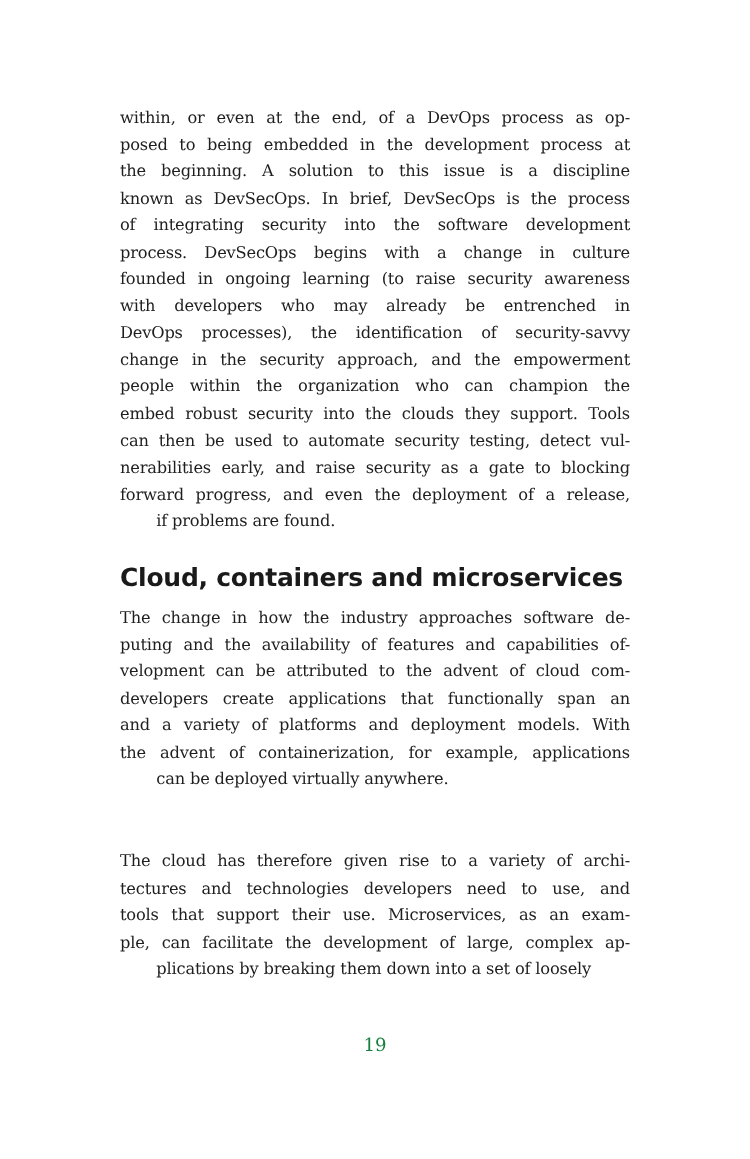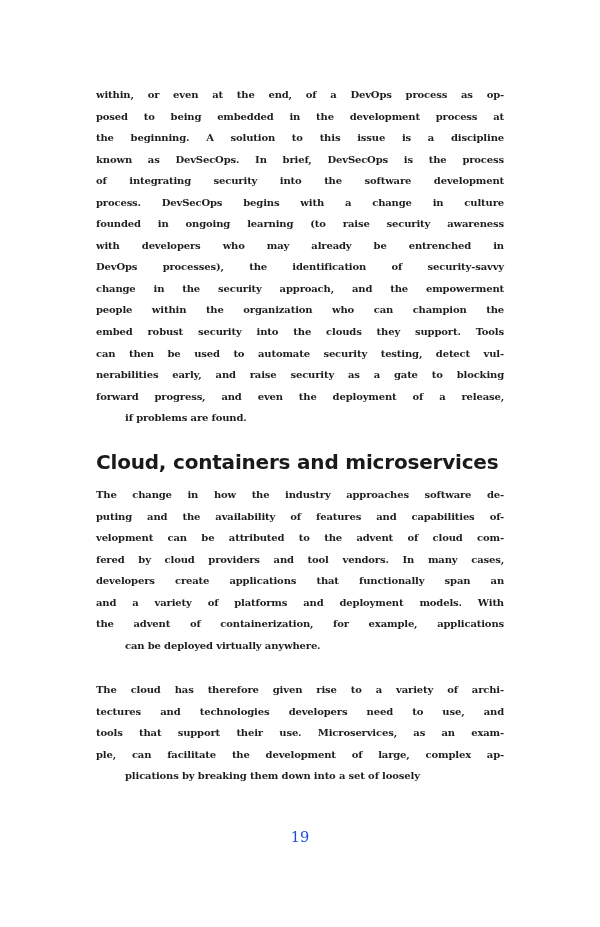--- a/index.html
+++ b/index.html
@@ -15,26 +15,25 @@
       color: #1e1e1e;
     }
     .page {
       position: absolute;
       left: 96px;
       top: 84px;
       width: 408px;
     }
     .para {
       font-family: "DejaVu Serif", "Liberation Serif", serif;
-      font-size: 10px;
+      font-size: 13px;
       line-height: 21.55px;
       margin: 0;
       text-align: justify;
       letter-spacing: -0.15px;
-      font-weight: bold;
     }
     .line {
       display: block;
       text-align: justify;
       text-align-last: justify;
       white-space: nowrap;
     }
     .line.last {
       text-align-last: left;
       margin-left: 29px;
@@ -53,21 +52,21 @@
     #para2 { position: absolute; top: 400px; left: 0; width: 408px; }
     #para3 { position: absolute; top: 595px; left: 0; width: 408px; }
     .page-number {
       position: absolute;
       top: 829px;
       left: 0;
       width: 600px;
       text-align: center;
       font-family: "DejaVu Serif", "Liberation Serif", serif;
       font-size: 14.5px;
-      color: #1d4ed8;
+      color: #15803d;
     }
   </style>
 </head>
 <body>
 
 <div class="page">
   <p class="para" id="para1">
       <span class="line">within, or even at the end, of a DevOps process as op-</span>
       <span class="line">posed to being embedded in the development process at</span>
       <span class="line">the beginning. A solution to this issue is a discipline</span>
@@ -83,21 +82,20 @@
       <span class="line">can then be used to automate security testing, detect vul-</span>
       <span class="line">nerabilities early, and raise security as a gate to blocking</span>
       <span class="line">forward progress, and even the deployment of a release,</span>
       <span class="line last">if problems are found.</span>
     </p>
   <h2 class="heading" id="heading1">Cloud, containers and microservices</h2>
   <p class="para" id="para2">
       <span class="line">The change in how the industry approaches software de-</span>
       <span class="line">puting and the availability of features and capabilities of-</span>
       <span class="line">velopment can be attributed to the advent of cloud com-</span>
-      <span class="line">fered by cloud providers and tool vendors. In many cases,</span>
       <span class="line">developers create applications that functionally span an</span>
       <span class="line">and a variety of platforms and deployment models. With</span>
       <span class="line">the advent of containerization, for example, applications</span>
       <span class="line last">can be deployed virtually anywhere.</span>
     </p>
   <p class="para" id="para3">
       <span class="line">The cloud has therefore given rise to a variety of archi-</span>
       <span class="line">tectures and technologies developers need to use, and</span>
       <span class="line">tools that support their use. Microservices, as an exam-</span>
       <span class="line">ple, can facilitate the development of large, complex ap-</span>

